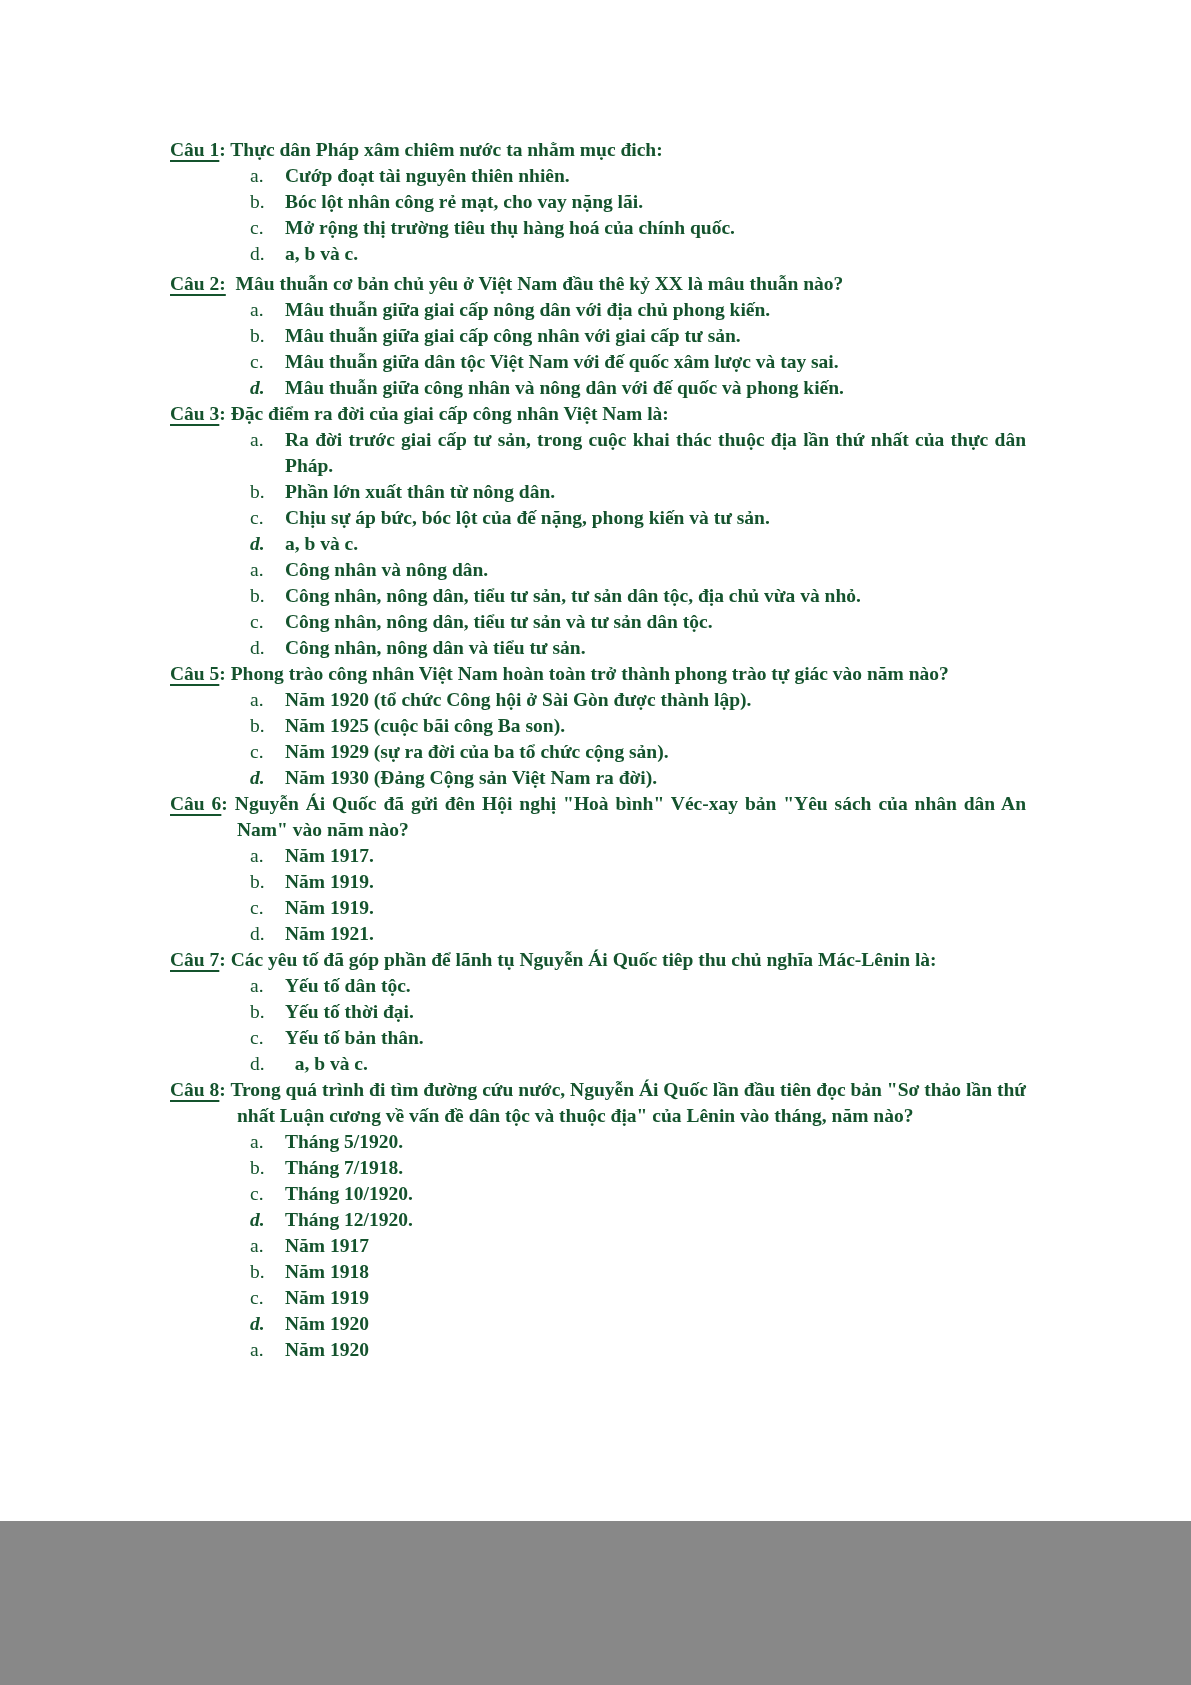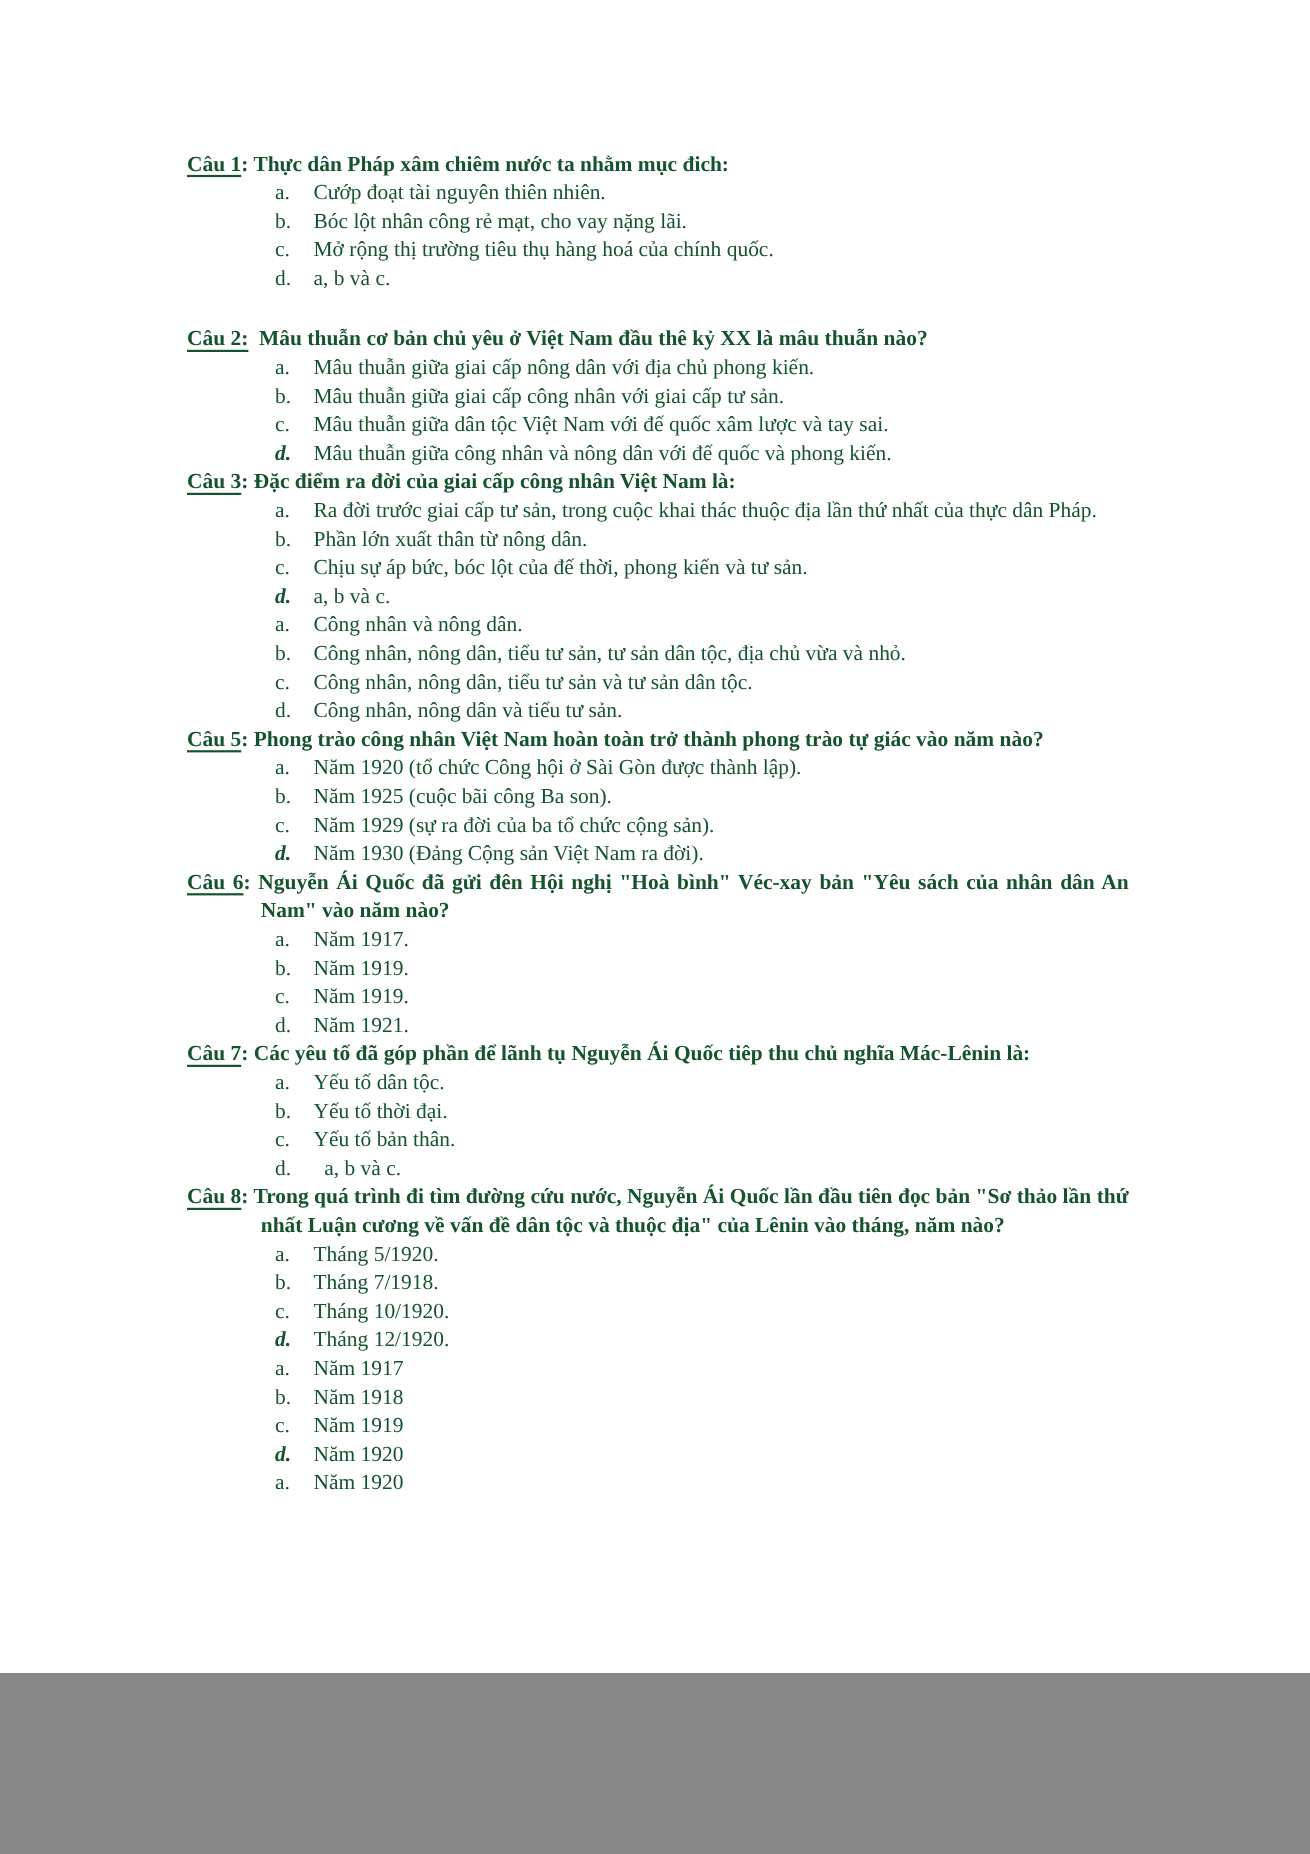--- a/index.html
+++ b/index.html
@@ -12,38 +12,38 @@
     overflow:hidden;
   }
   .content{
     position:absolute;
     left:170px;top:137px;
     width:856px;
     font-size:19.5px;
     line-height:26px;
   }
   .q{margin:0;}
-  .q.gap{margin-top:29px;}
+  .q.gap{margin-top:4px;}
   .q-title{
     font-weight:700;
     padding-left:67px;
     text-indent:-67px;
     text-align:justify;
   }
   .q-label{
     text-decoration:underline;
     text-decoration-thickness:2px;
     text-underline-offset:4px;
   }
   .q-sep{white-space:pre;}
   .opts{margin-left:80px;}
   .opt{display:flex;}
   .opt-letter{flex:0 0 35px;}
   .opt-letter.em{font-weight:700;font-style:italic;}
-  .opt-text{flex:1;text-align:justify;}
+  .opt-text{flex:1;text-align:justify;font-weight:bold;}
   .footnote-rule{
     position:absolute;
     left:100px;top:1680px;
     width:497px;height:4px;
     background:#111;
   }
   .footnote-dot{
     position:absolute;
     left:611px;top:1681px;
     width:6px;height:4px;
@@ -113,21 +113,21 @@
     <span class="opt-text">Ra đời trước giai cấp tư sản, trong cuộc khai thác thuộc địa lần thứ nhất của thực dân Pháp.</span>
   </div>
 
   <div class="opt">
     <span class="opt-letter">b.</span>
     <span class="opt-text">Phần lớn xuất thân từ nông dân.</span>
   </div>
 
   <div class="opt">
     <span class="opt-letter">c.</span>
-    <span class="opt-text">Chịu sự áp bức, bóc lột của đế thời, phong kiến và tư sản.</span>
+    <span class="opt-text">Chịu sự áp bức, bóc lột của đế nặng, phong kiến và tư sản.</span>
   </div>
 
   <div class="opt">
     <span class="opt-letter em">d.</span>
     <span class="opt-text">a, b và c.</span>
   </div>
 </div>
   </div>
 
   <div class="q">

